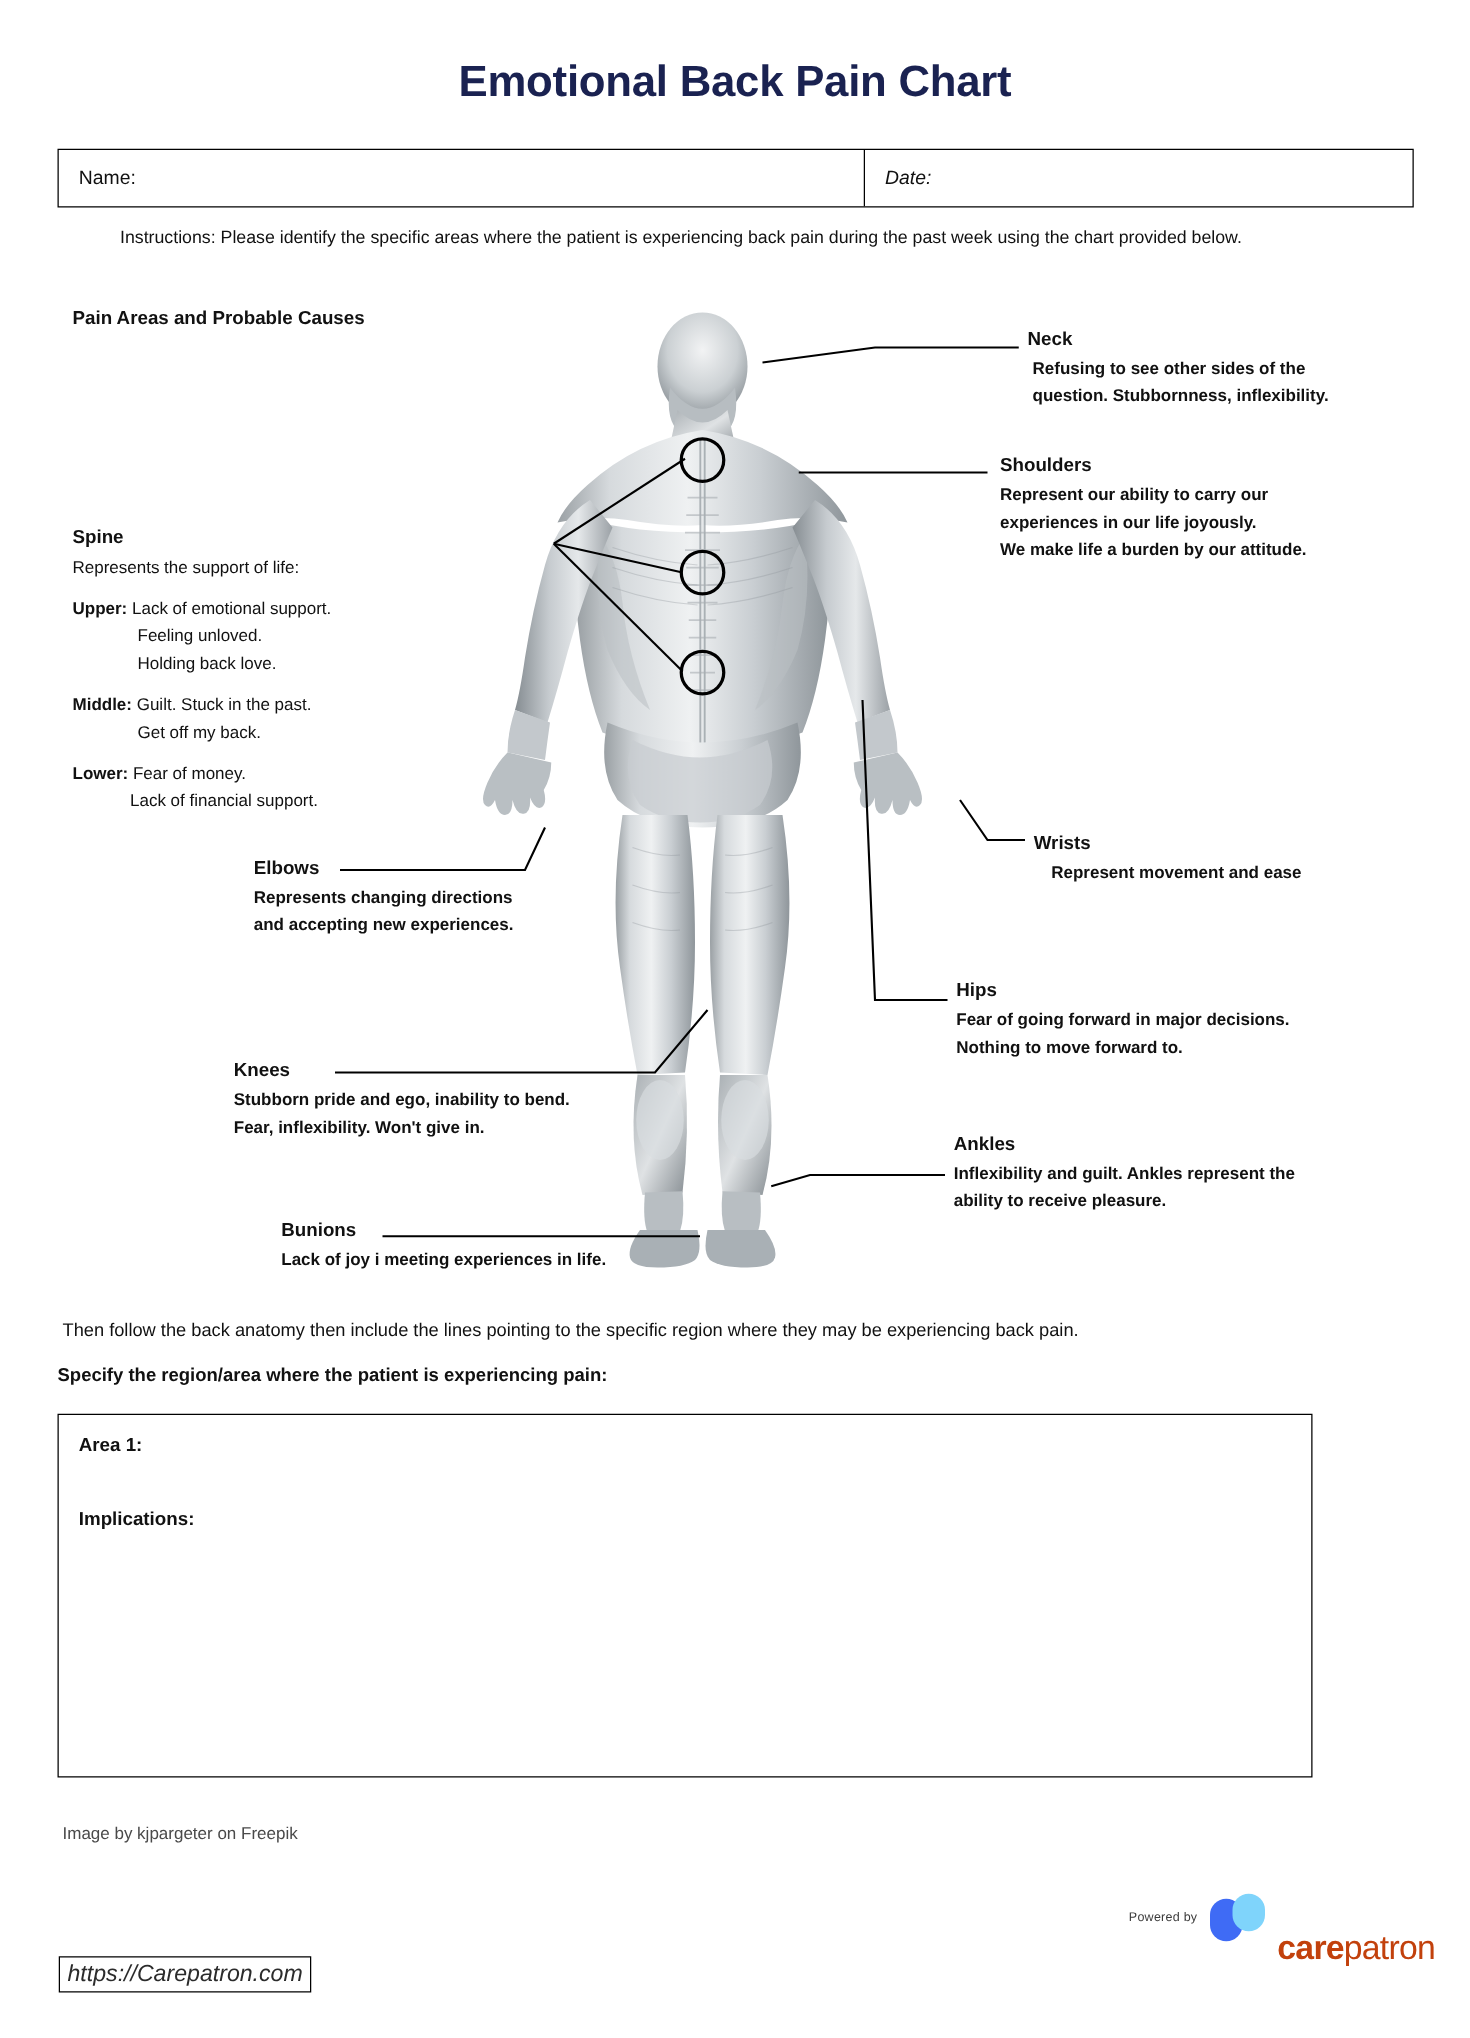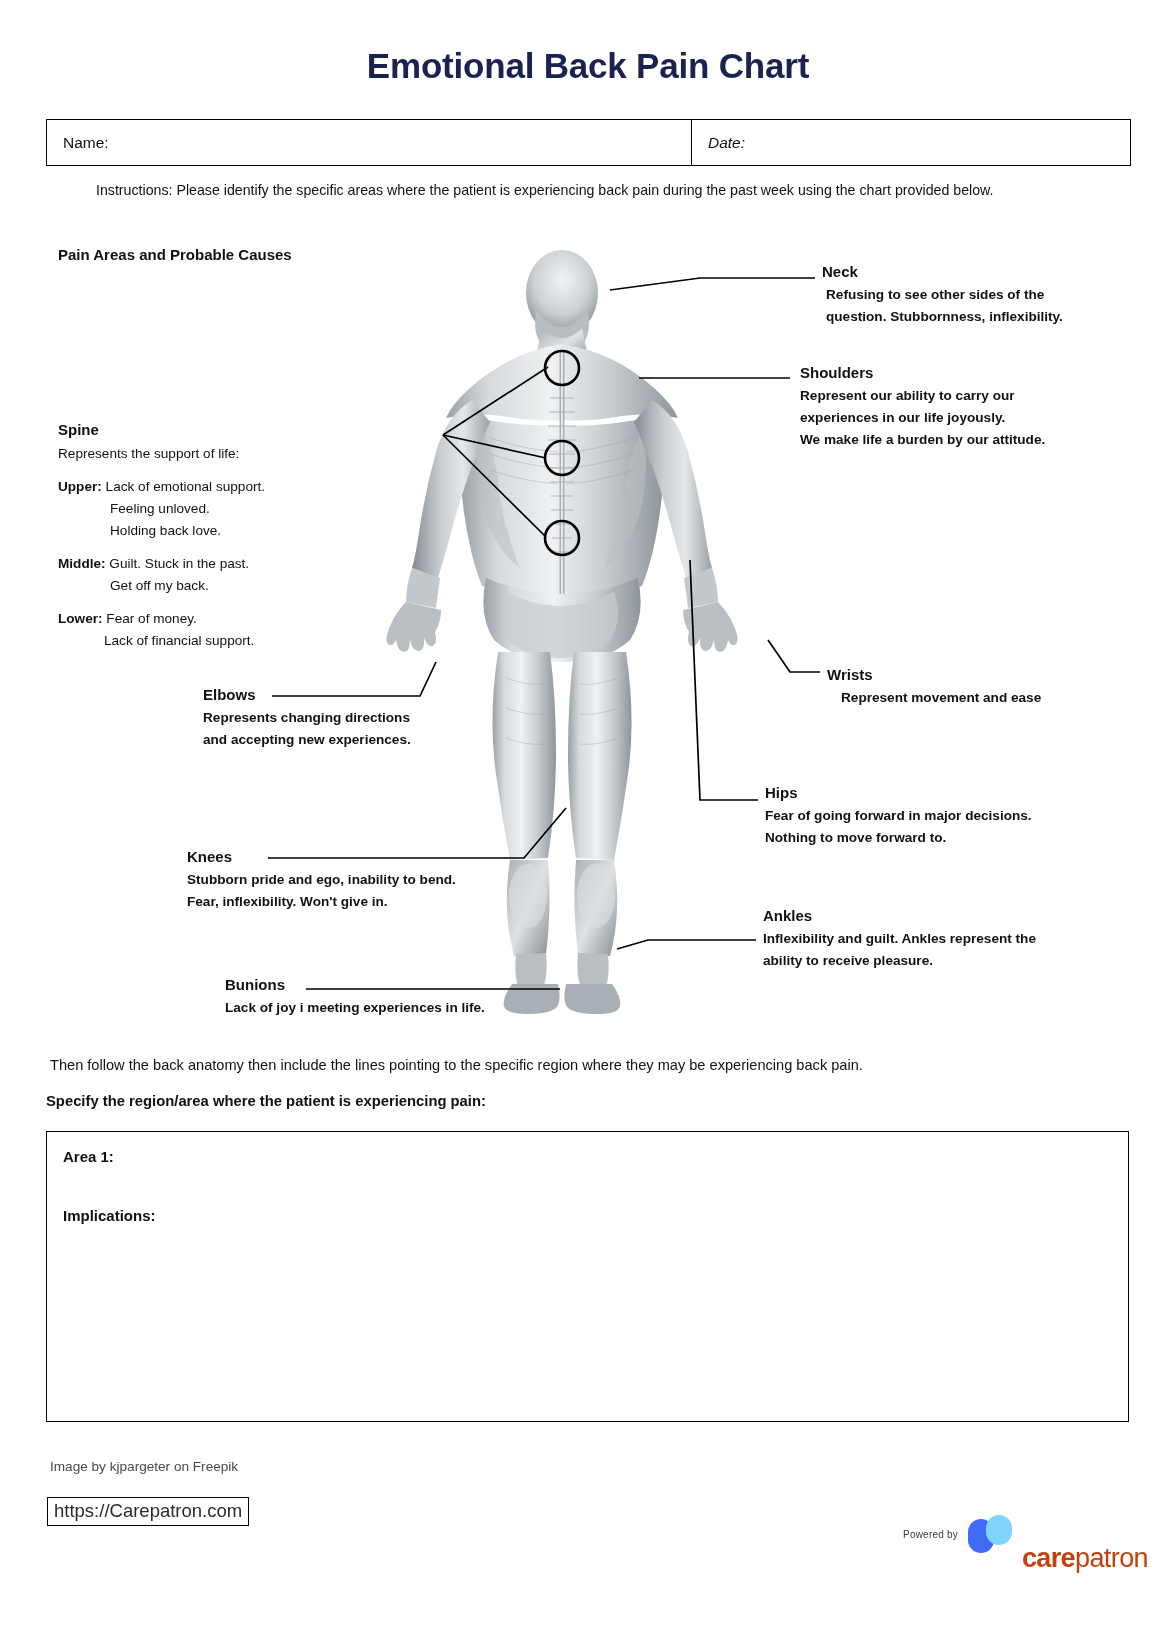--- a/index.html
+++ b/index.html
@@ -93,35 +93,35 @@
     position:absolute; left:50px; top:1055px; width:1080px;
     font-size:14.6px; line-height:1.5;
   }
   .specify-text {
     position:absolute; left:46px; top:1090px; width:1080px;
     font-size:14.8px; font-weight:bold; line-height:1.5;
   }
 
   
   .areabox {
-    position:absolute; left:46px; top:1131px; width:1083px; height:291px;
+    position:absolute; left:46px; top:1131px; width:1004px; height:291px;
     border:1.5px solid #000;
   }
   .areabox .f1 { position:absolute; left:16px; top:16px; font-size:15px; font-weight:bold; }
   .areabox .f2 { position:absolute; left:16px; top:75px; font-size:15px; font-weight:bold; }
 
   
   .credit {
     position:absolute; left:50px; top:1459px;
     font-size:13.6px; color:#4a4a4a;
   }
   .urlbox {
-    position:absolute; left:47px; top:1497px;
+    position:absolute; left:47px; top:1565px;
     border:1.6px solid #000; padding:3px 6px 4px 6px;
-    font-size:18.5px; color:#2b2b2b; line-height:1.1;
+    font-size:18.5px; color:#2b2b2b; line-height:1.1;font-style:italic;
   }
   .powered {
     position:absolute; right:28px; top:1495px;
     display:flex; align-items:center; gap:8px;
   }
   .powered .pb { font-size:10px; color:#3b3b3b; letter-spacing:.2px; margin-right:2px; }
   .logo-mark { position:relative; width:46px; height:40px; }
   .logo-mark .b1 {
     position:absolute; left:0; top:4px; width:26px; height:34px;
     background:#3f6bf5; border-radius:13px 13px 13px 13px;

